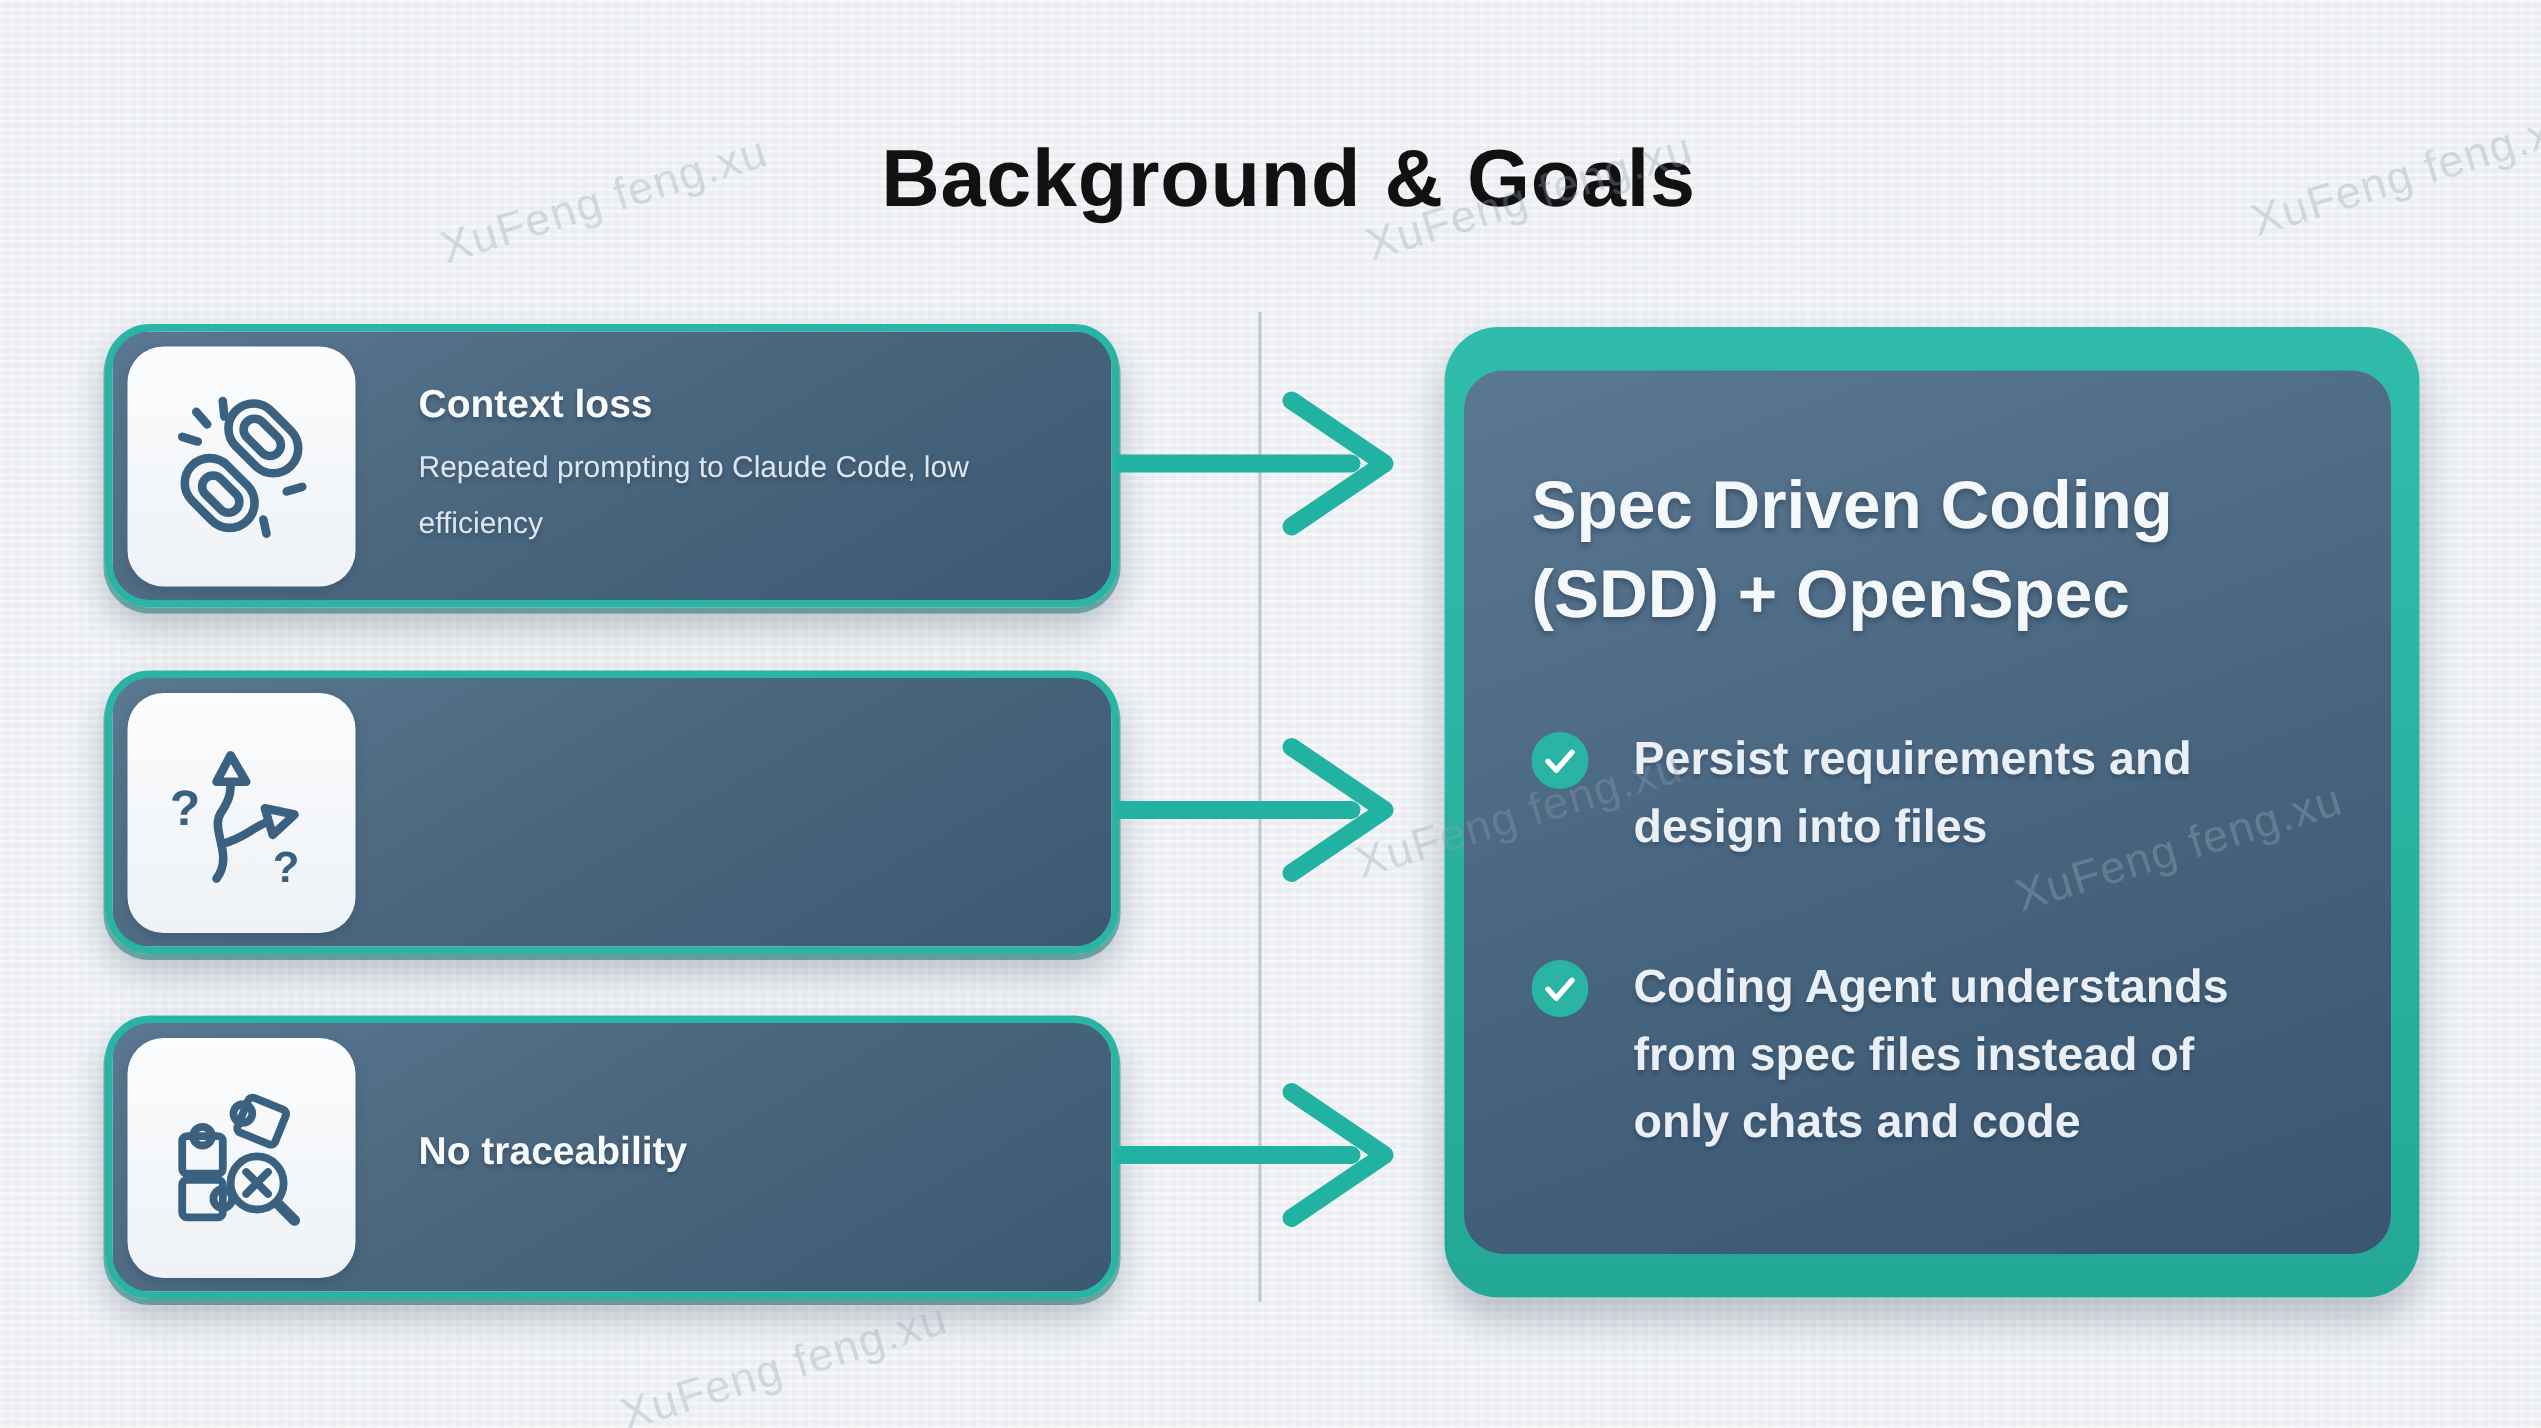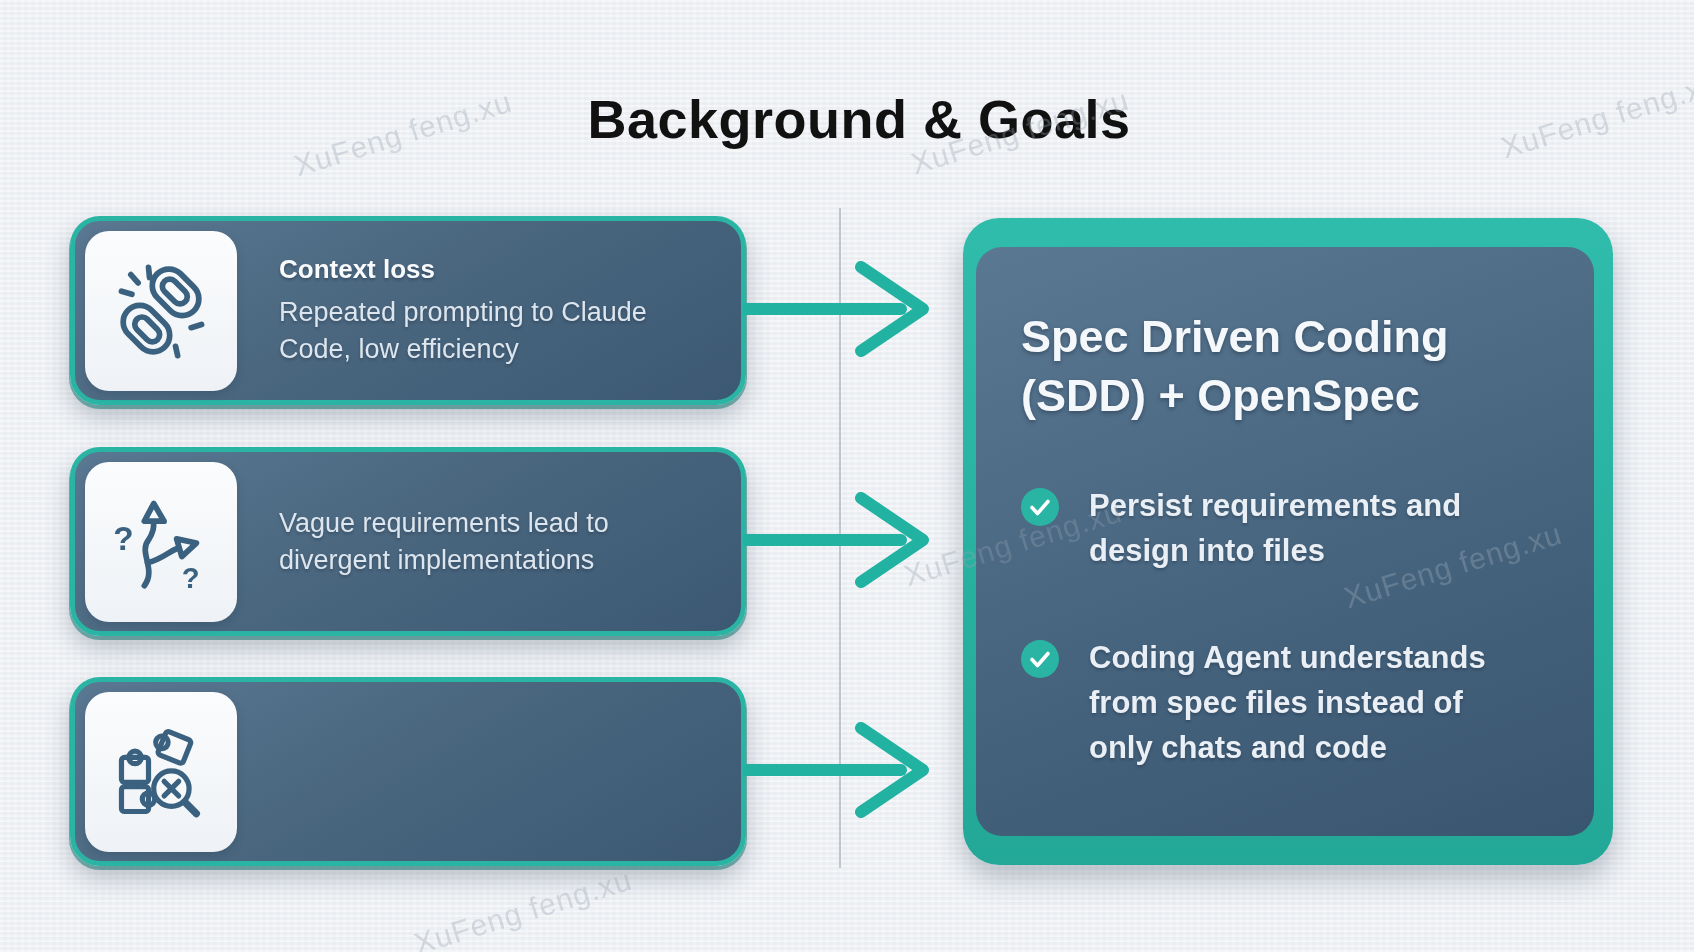--- a/index.html
+++ b/index.html
@@ -51,21 +51,21 @@
     box-shadow:0 3px 8px rgba(30,50,70,0.22);
   }
   .icon-box svg{width:104px;height:104px;}
   .card-text{margin-left:42px;margin-right:20px;}
   .card-title{
     font-size:26px;font-weight:bold;color:#f8fafc;
     margin:0 0 9px 0;
     text-shadow:0 2px 3px rgba(15,30,45,0.35);
   }
   .card-desc{
-    font-size:27px;color:#dde6ee;line-height:37px;
+    font-size:20px;color:#dde6ee;line-height:37px;
     text-shadow:0 2px 3px rgba(15,30,45,0.30);
   }
   
   .divider{
     position:absolute;left:839px;top:208px;
     width:2px;height:660px;background:#c0c6cd;
   }
   .flow-arrow{position:absolute;left:743px;width:200px;height:110px;z-index:4;}
   .arrow-1{top:254px;}
   .arrow-2{top:485px;}
@@ -144,21 +144,20 @@
           <path d="M34,92 C46,76 28,60 38,48 C43,40 43,36 43,31"></path>
           <path d="M43,13 L34,30 L53,30 Z"></path>
           <path d="M37,70 C52,66 56,60 66,56"></path>
           <path d="M84,51 L65,47 L70,64 Z"></path>
         </g>
         <text x="4" y="58" font-size="32" font-weight="bold" fill="#3a617f" font-family="Liberation Sans, sans-serif">?</text>
         <text x="70" y="94" font-size="28" font-weight="bold" fill="#3a617f" font-family="Liberation Sans, sans-serif">?</text>
       </svg>
     </div>
     <div class="card-text">
-      <div class="card-desc">Vague requirements lead to divergent implementations</div>
     </div>
   </div>
 
   <div class="card card-3">
     <div class="icon-box">
       <svg viewBox="0 0 100 100">
         <g stroke="#3a617f" stroke-width="5" fill="none" stroke-linecap="round" stroke-linejoin="round">
           <circle cx="25" cy="36" r="6"></circle>
           <rect x="12" y="36" width="26" height="24" rx="3"></rect>
           <rect x="12" y="64" width="26" height="24" rx="3"></rect>
@@ -167,20 +166,21 @@
             <rect x="50" y="14" width="26" height="24" rx="3"></rect>
             <circle cx="50" cy="26" r="6"></circle>
           </g>
           <circle cx="60" cy="66" r="17" fill="#f6f8fa"></circle>
           <path d="M53,59 L67,73 M67,59 L53,73"></path>
           <line x1="73" y1="79" x2="84" y2="90" stroke-width="7"></line>
         </g>
       </svg>
     </div>
     <div class="card-text">
+      <div class="card-title">No traceability</div>
     </div>
   </div>
 
   <div class="divider"></div>
 
   <svg class="flow-arrow arrow-1" viewBox="0 0 200 110">
     <g stroke="#21b2a2" stroke-width="12" fill="none" stroke-linecap="round" stroke-linejoin="round">
       <path d="M2,55 H158"></path>
       <path d="M118,13 L180,55 L118,97"></path>
     </g>

